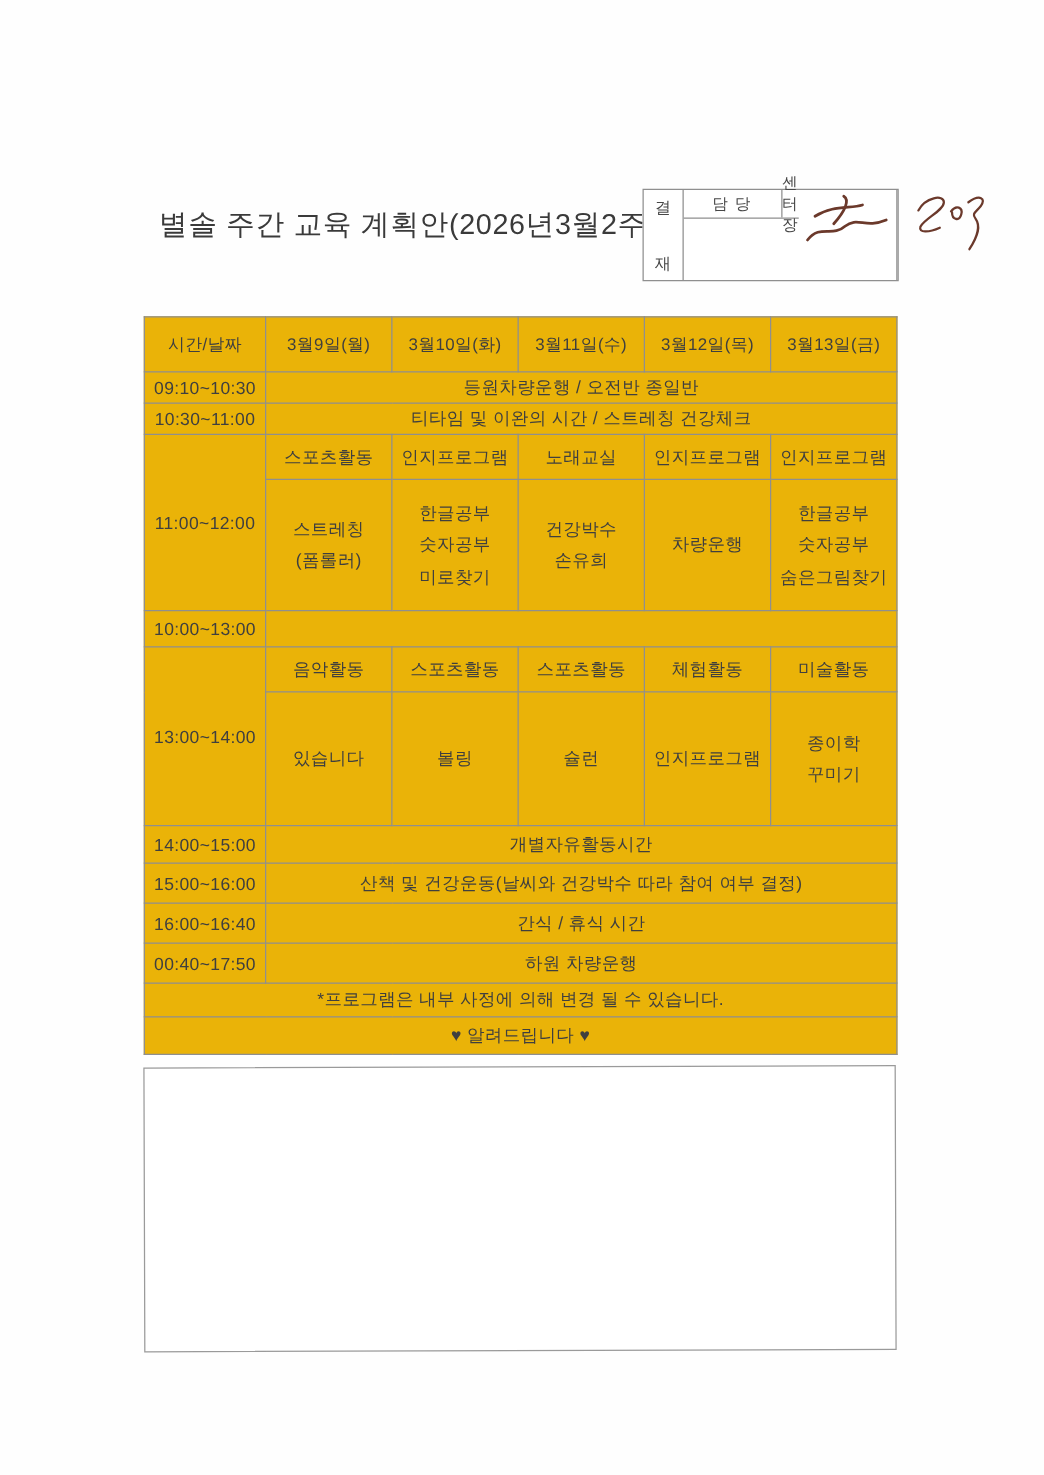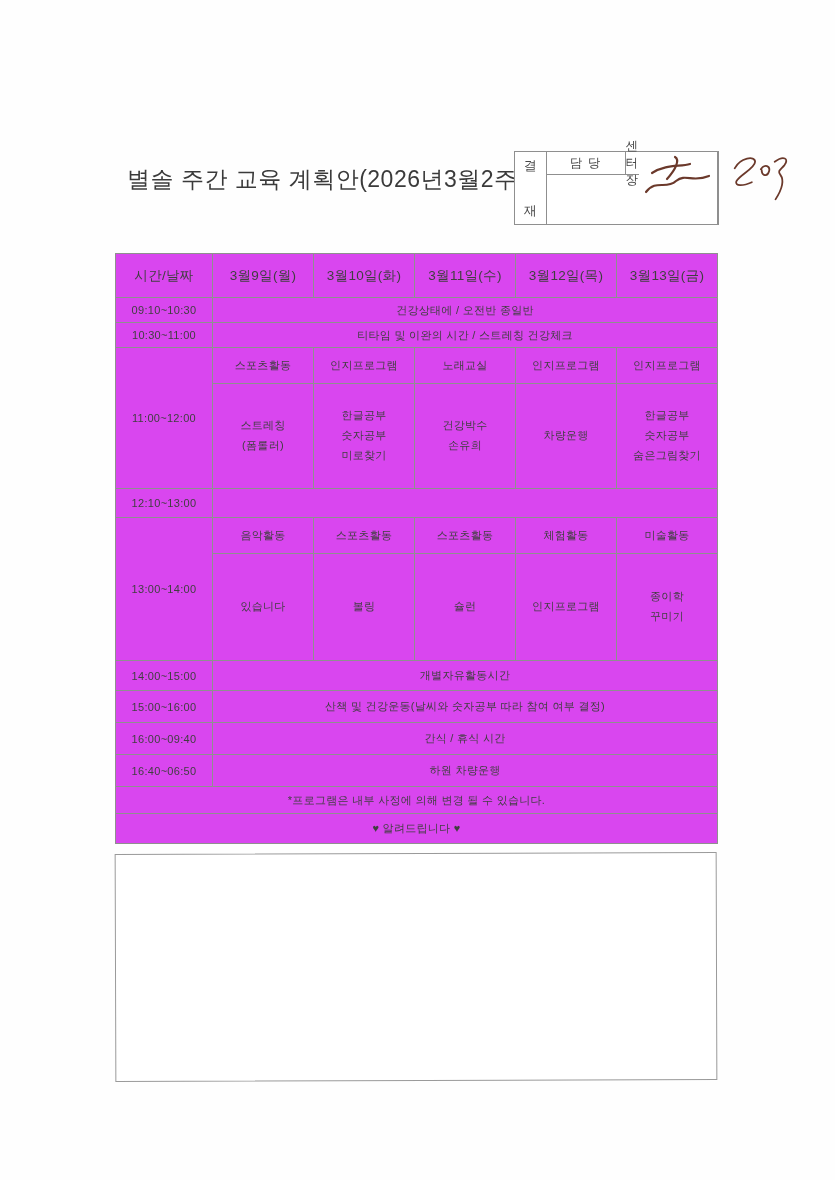--- a/index.html
+++ b/index.html
@@ -33,25 +33,25 @@
   .approval .hdr .c1{flex:0 0 78px;border-right:1px solid #8f8f8f;}
   .approval .hdr .c2{flex:1;}
   .approval .sigrow{flex:1;display:flex;}
   .approval .sigrow .cell{position:relative;}
   .approval .sigrow .c1{flex:0 0 78px;border-right:1px solid #8f8f8f;}
   .approval .sigrow .c2{flex:1;}
   .sig-svg{position:absolute;left:0;top:0;overflow:visible;}
   
   table.sched{
     position:absolute;left:115px;top:253px;width:602px;
-    border-collapse:collapse;table-layout:fixed;background:#d946ef;padding-left:37px;
+    border-collapse:collapse;table-layout:fixed;background:#eab308;padding-left:37px;
   }
   table.sched th,table.sched td{
     border:1px solid #8f8f8f;text-align:center;vertical-align:middle;
-    padding:0;font-size:11px;font-weight:normal;color:#3f3f3f;
+    padding:0;font-size:14px;font-weight:normal;color:#3f3f3f;
     letter-spacing:.3px;overflow:hidden;
   }
   table.sched th{font-size:13.5px;}
   td.time{font-size:13px;color:#464646;}
   .preline{white-space:pre-line;line-height:1.8;}
   tr.rh-hdr{height:44px}
   tr.rh-s{height:25px}
   tr.rh-cat{height:36px}
   tr.rh-act1{height:105px}
   tr.rh-1200{height:29px}
@@ -119,21 +119,21 @@
     <tr class="rh-hdr">
       <th>시간/날짜</th>
       <th>3월9일(월)</th>
       <th>3월10일(화)</th>
       <th>3월11일(수)</th>
       <th>3월12일(목)</th>
       <th>3월13일(금)</th>
     </tr>
     <tr class="rh-s">
       <td class="time">09:10~10:30</td>
-      <td colspan="5">건강상태에 / 오전반 종일반</td>
+      <td colspan="5">등원차량운행 / 오전반 종일반</td>
     </tr>
     <tr class="rh-s">
       <td class="time">10:30~11:00</td>
       <td colspan="5">티타임 및 이완의 시간 / 스트레칭 건강체크</td>
     </tr>
     <tr class="rh-cat">
       <td class="time" rowspan="2">11:00~12:00</td>
       <td>스포츠활동</td>
       <td>인지프로그램</td>
       <td>노래교실</td>
@@ -147,21 +147,21 @@
 숫자공부
 미로찾기</td>
       <td class="preline">건강박수
 손유희</td>
       <td class="preline">차량운행</td>
       <td class="preline">한글공부
 숫자공부
 숨은그림찾기</td>
     </tr>
     <tr class="rh-1200">
-      <td class="time">12:10~13:00</td>
+      <td class="time">10:00~13:00</td>
       <td colspan="5"></td>
     </tr>
     <tr class="rh-cat">
       <td class="time" rowspan="2">13:00~14:00</td>
       <td>음악활동</td>
       <td>스포츠활동</td>
       <td>스포츠활동</td>
       <td>체험활동</td>
       <td>미술활동</td>
     </tr>
@@ -172,28 +172,28 @@
       <td class="preline">인지프로그램</td>
       <td class="preline">종이학
 꾸미기</td>
     </tr>
     <tr class="rh-30">
       <td class="time">14:00~15:00</td>
       <td colspan="5">개별자유활동시간</td>
     </tr>
     <tr class="rh-32">
       <td class="time">15:00~16:00</td>
-      <td colspan="5">산책 및 건강운동(날씨와 숫자공부 따라 참여 여부 결정)</td>
+      <td colspan="5">산책 및 건강운동(날씨와 건강박수 따라 참여 여부 결정)</td>
     </tr>
     <tr class="rh-32">
-      <td class="time">16:00~09:40</td>
+      <td class="time">16:00~16:40</td>
       <td colspan="5">간식 / 휴식 시간</td>
     </tr>
     <tr class="rh-32">
-      <td class="time">16:40~06:50</td>
+      <td class="time">00:40~17:50</td>
       <td colspan="5">하원 차량운행</td>
     </tr>
     <tr class="rh-note">
       <td colspan="6" class="notecell">*프로그램은 내부 사정에 의해 변경 될 수 있습니다.</td>
     </tr>
     <tr class="rh-ann">
       <td colspan="6" class="notecell">♥ 알려드립니다 ♥</td>
     </tr>
   </tbody>
 </table>

